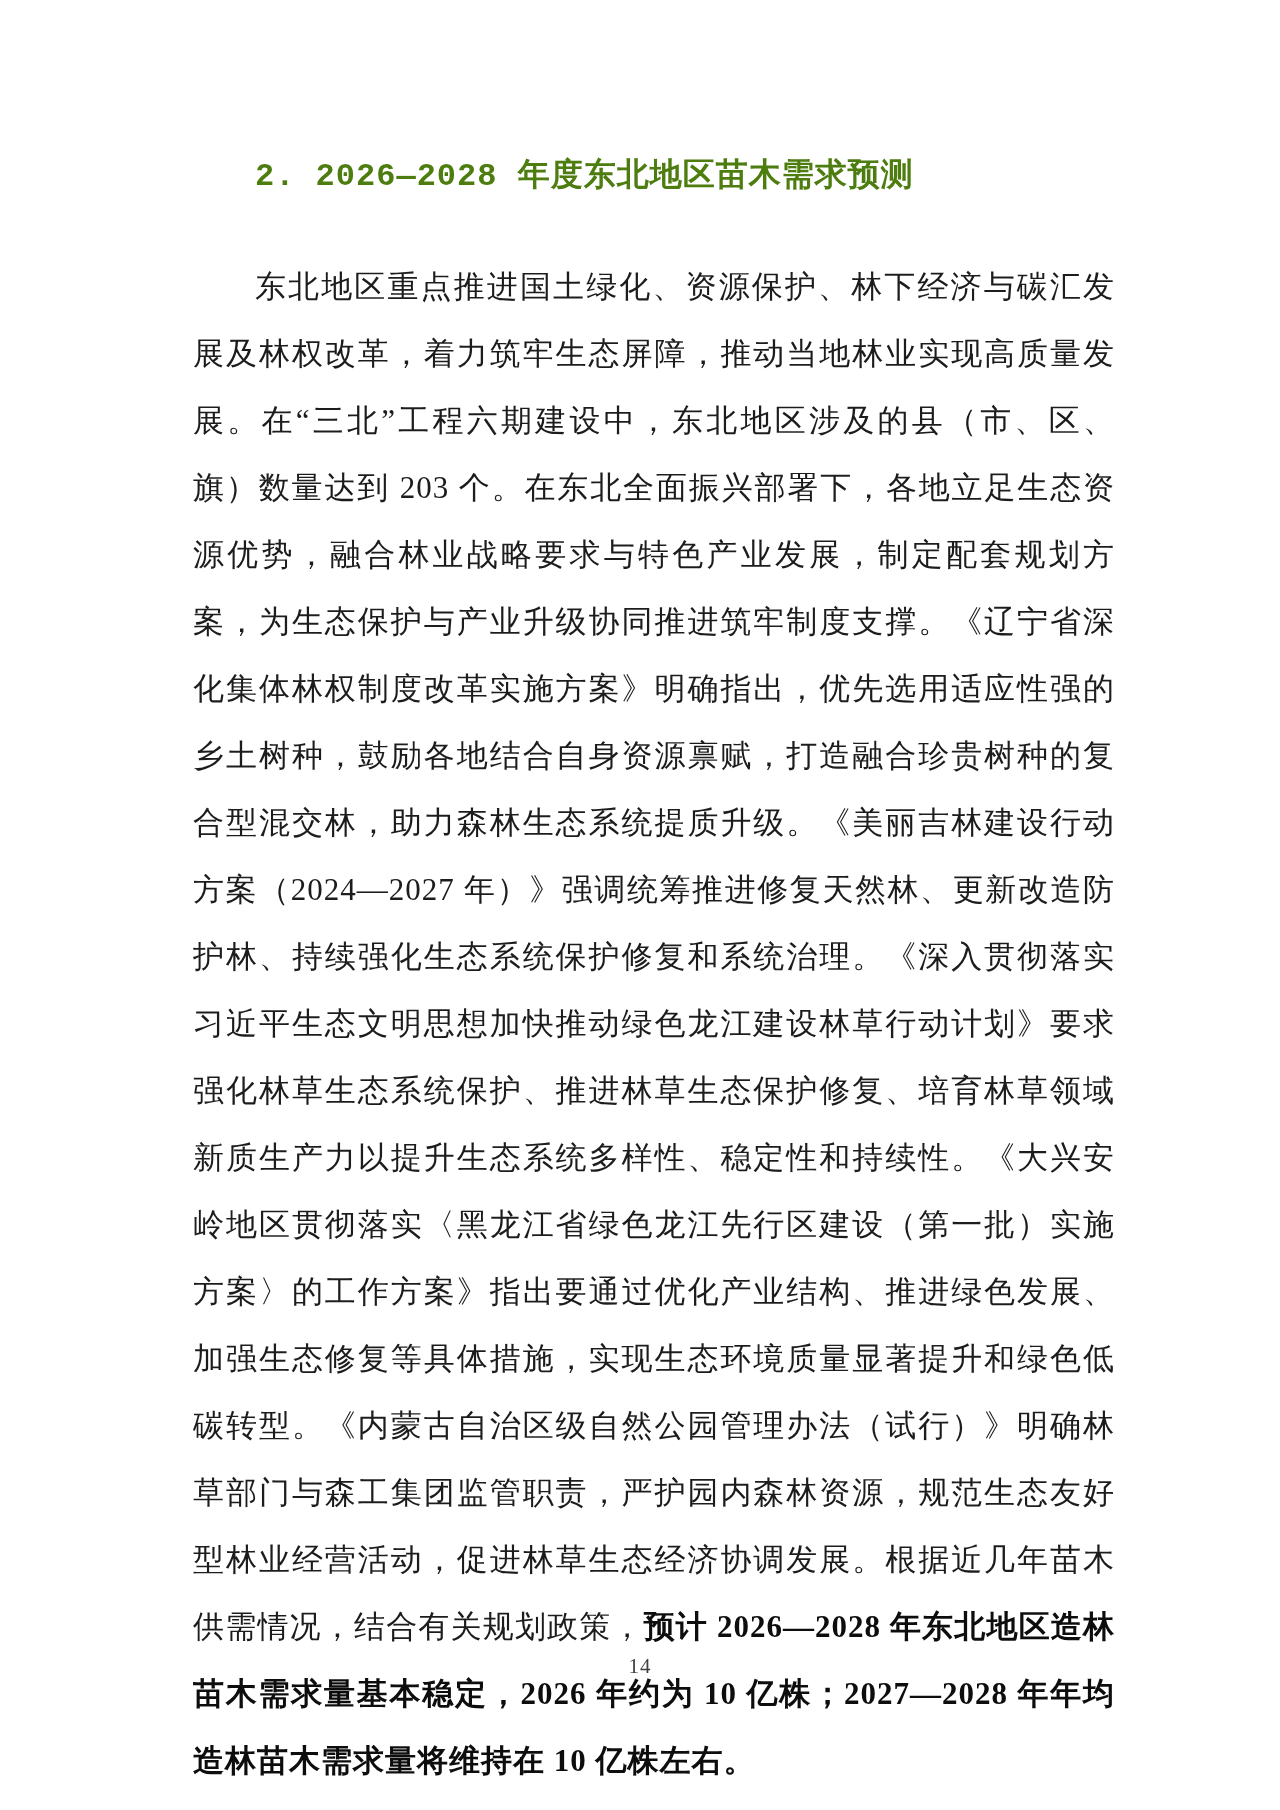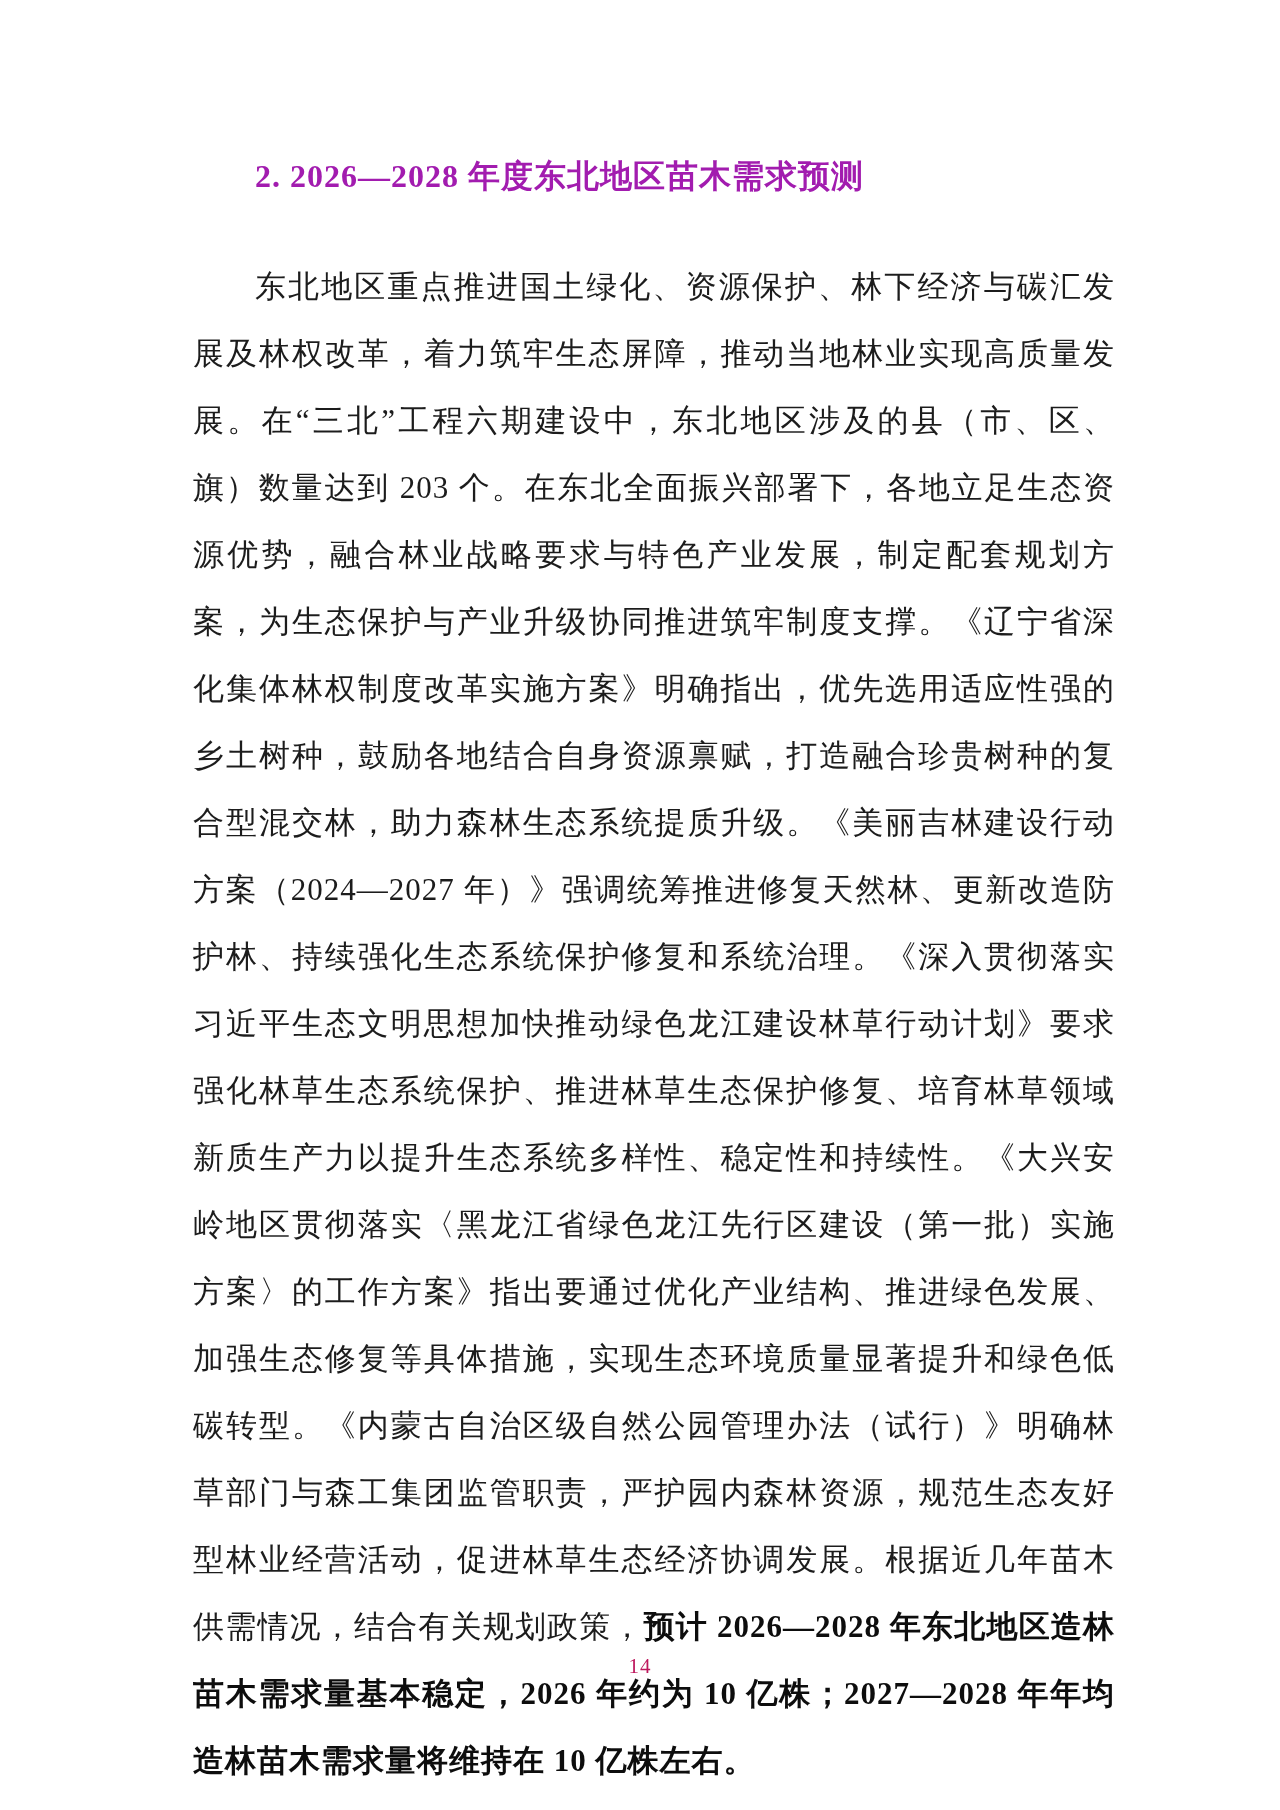--- a/index.html
+++ b/index.html
@@ -13,22 +13,23 @@
     font-family: "Liberation Serif", "DejaVu Serif", serif;
     color: #1a1a1a;
     overflow: hidden;
   }
   .heading {
     margin: 143px 165px 0 193px;
     padding-left: 62px;
     font-size: 32px;
     line-height: 67px;
     font-weight: bold;
-    color: #a21caf;
+    color: #4d7c0f;
     letter-spacing: 1px;
+    font-family: Liberation Mono, monospace;
   }
   .body-text {
     margin: 43px 73px 0 193px;
     width: 922px;
     font-size: 31px;
     line-height: 67px;
     text-align: justify;
     text-indent: 62px;
     letter-spacing: 1px;
     color: #1c1c1c;
@@ -37,21 +38,21 @@
     font-weight: bold;
     color: #0d0d0d;
   }
   .page-number {
     position: absolute;
     left: 0;
     top: 1654px;
     width: 100%;
     text-align: center;
     font-size: 21px;
-    color: #be185d;
+    color: #404040;
     letter-spacing: 1px;
   }
 </style>
 </head>
 <body>
 
 <div class="page">
   <h2 class="heading">2. 2026—2028 年度东北地区苗木需求预测</h2>
   <p class="body-text"><span>东北地区重点推进国土绿化、资源保护、林下经济与碳汇发展及林权改革，着力筑牢生态屏障，推动当地林业实现高质量发展。在“三北”工程六期建设中，东北地区涉及的县（市、区、旗）数量达到 203 个。在东北全面振兴部署下，各地立足生态资源优势，融合林业战略要求与特色产业发展，制定配套规划方案，为生态保护与产业升级协同推进筑牢制度支撑。《辽宁省深化集体林权制度改革实施方案》明确指出，优先选用适应性强的乡土树种，鼓励各地结合自身资源禀赋，打造融合珍贵树种的复合型混交林，助力森林生态系统提质升级。《美丽吉林建设行动方案（2024—2027 年）》强调统筹推进修复天然林、更新改造防护林、持续强化生态系统保护修复和系统治理。《深入贯彻落实习近平生态文明思想加快推动绿色龙江建设林草行动计划》要求强化林草生态系统保护、推进林草生态保护修复、培育林草领域新质生产力以提升生态系统多样性、稳定性和持续性。《大兴安岭地区贯彻落实〈黑龙江省绿色龙江先行区建设（第一批）实施方案〉的工作方案》指出要通过优化产业结构、推进绿色发展、加强生态修复等具体措施，实现生态环境质量显著提升和绿色低碳转型。《内蒙古自治区级自然公园管理办法（试行）》明确林草部门与森工集团监管职责，严护园内森林资源，规范生态友好型林业经营活动，促进林草生态经济协调发展。根据近几年苗木供需情况，结合有关规划政策，</span><span class="bold-run">预计 2026—2028 年东北地区造林苗木需求量基本稳定，2026 年约为 10 亿株；2027—2028 年年均造林苗木需求量将维持在 10 亿株左右。</span></p>
   <div class="page-number">14</div>

